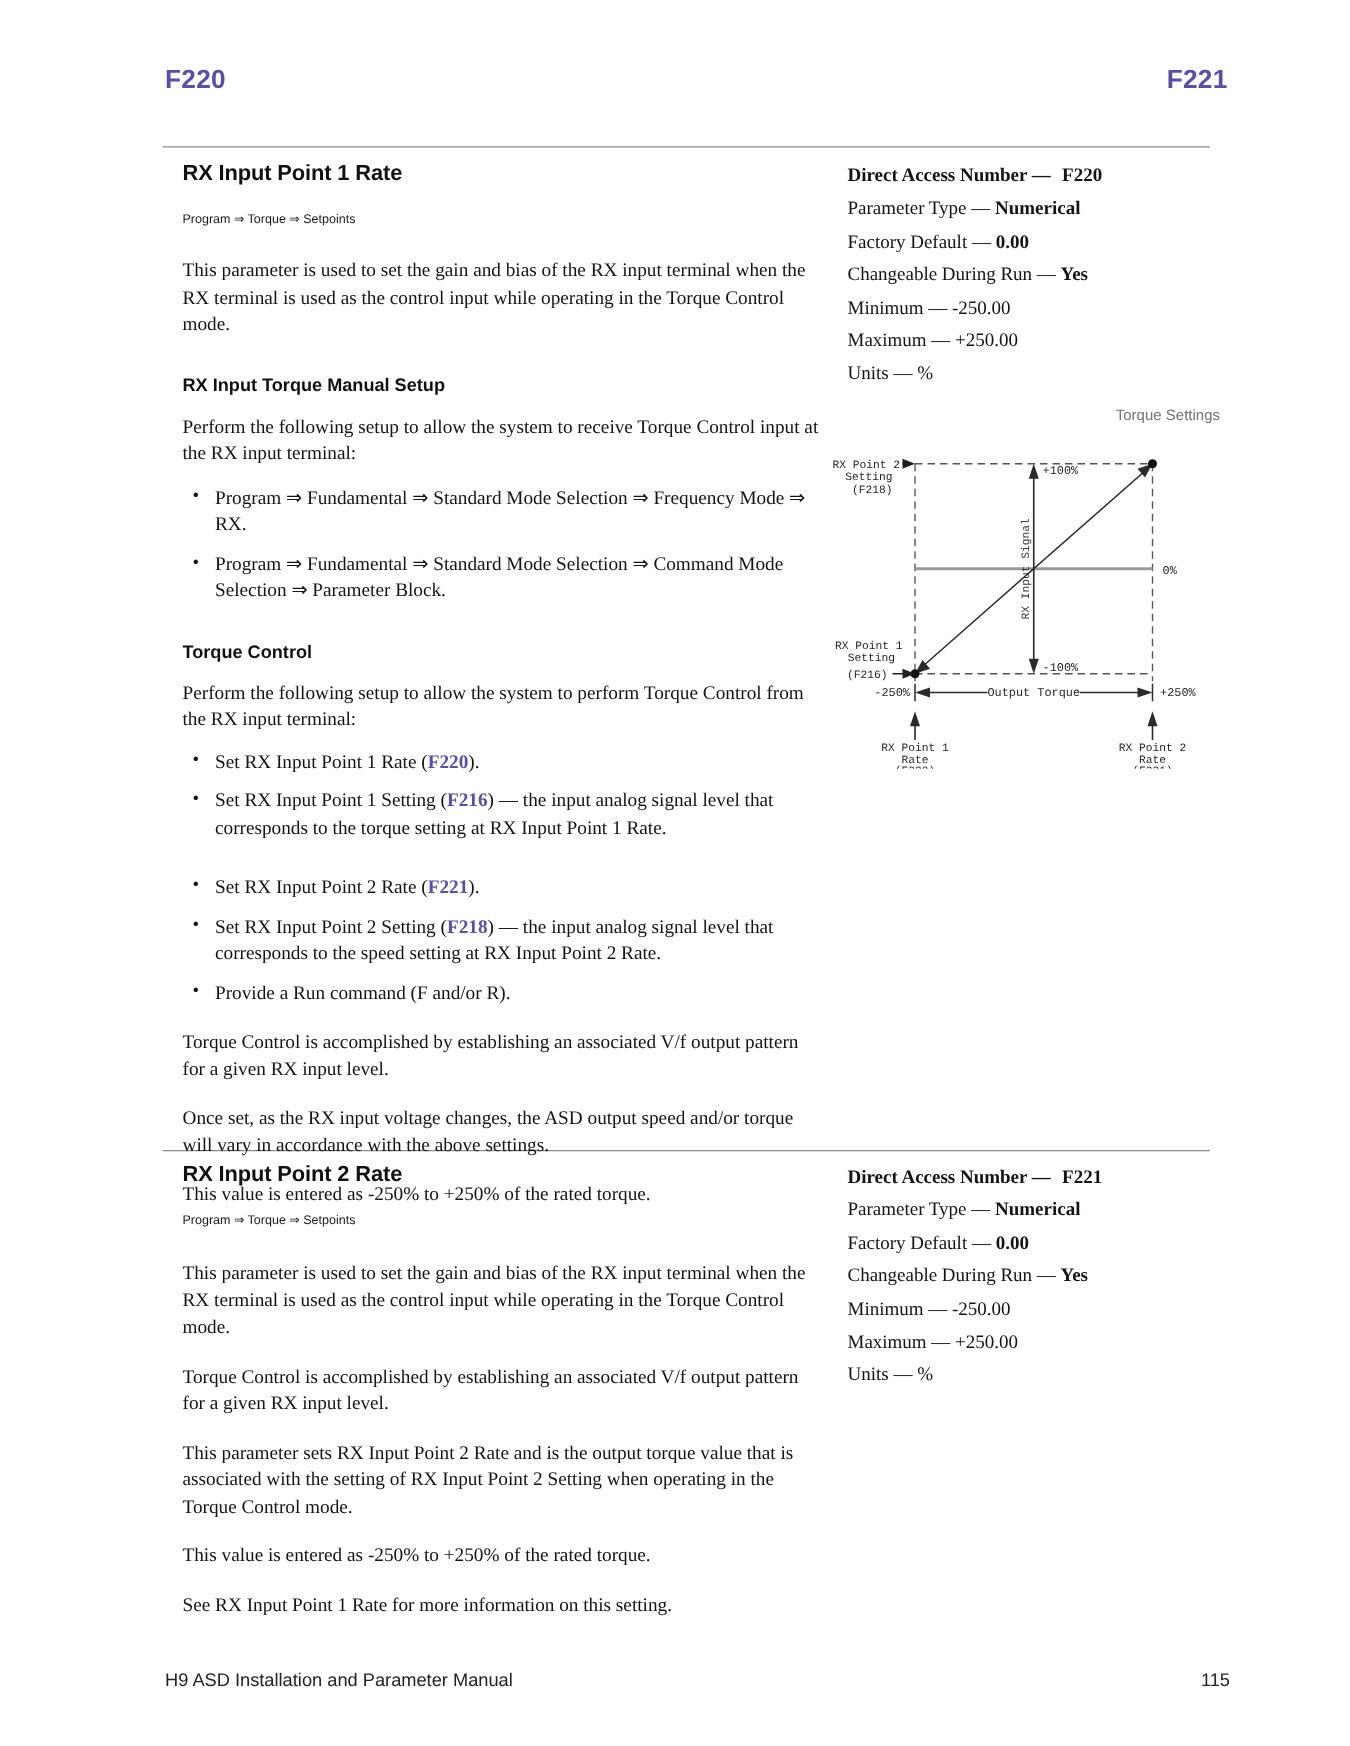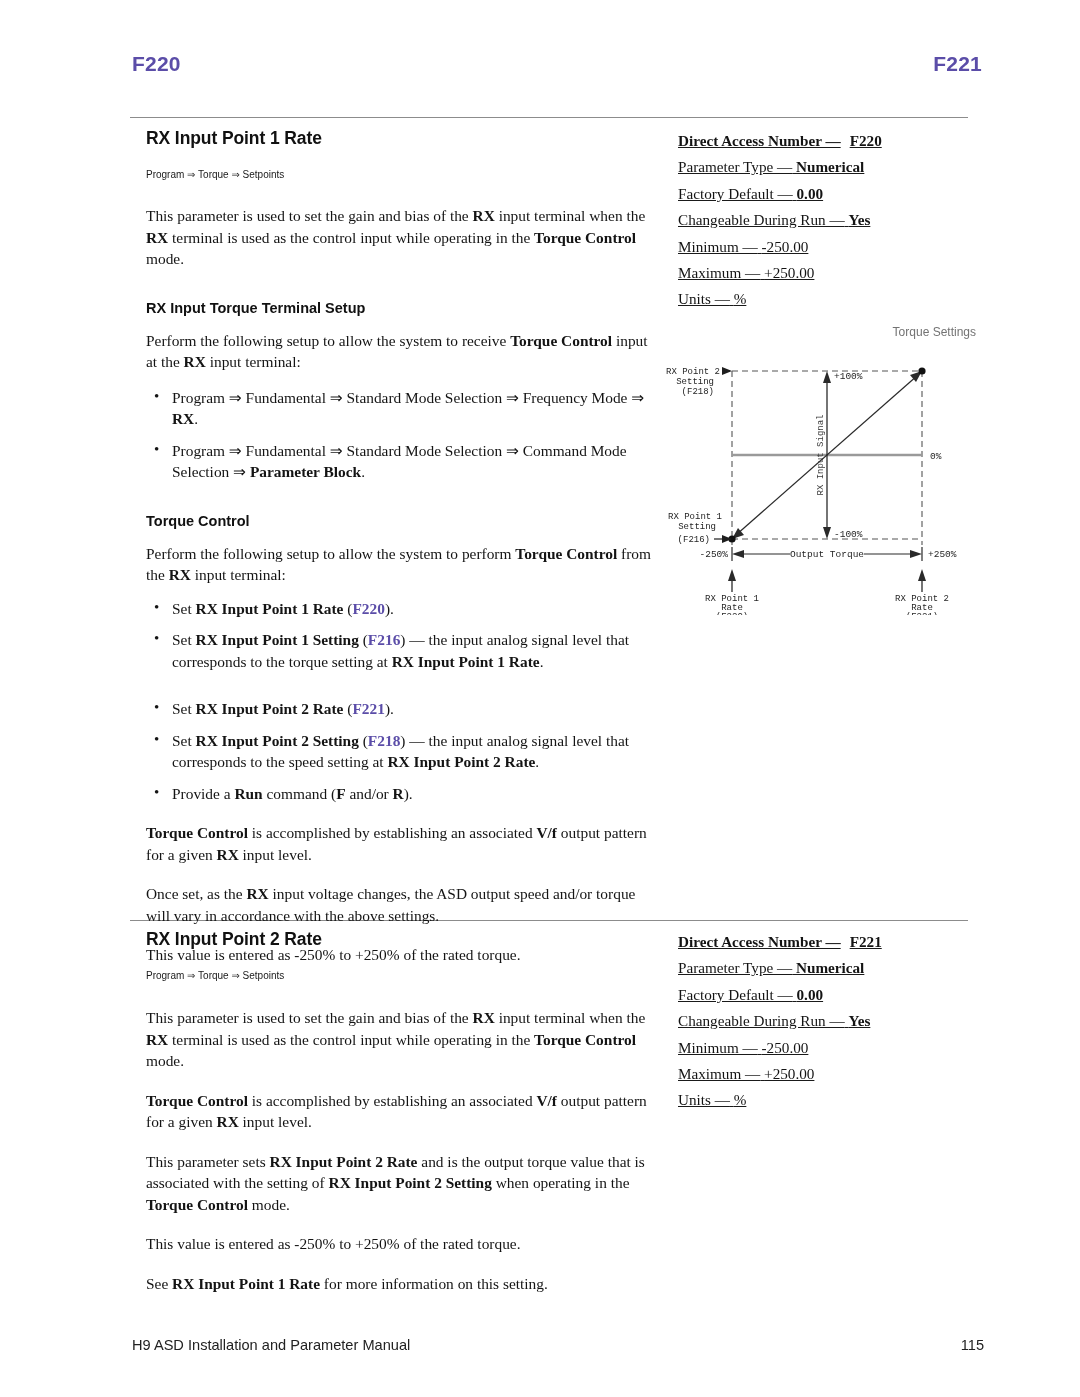--- a/index.html
+++ b/index.html
@@ -83,21 +83,21 @@
 
   
   p.body {
     font-family: "Liberation Serif", serif;
     font-size: 15.4px;
     line-height: 21.5px;
     margin: 0;
     text-align: left;
     color: #141414;
   }
-  b, strong { font-weight: bold; }
+  b, strong { font-weight: normal; }
   .ref { color: #5b4da8; font-weight: bold; }
 
   ul.bullets {
     list-style: none;
     margin: 0;
     padding: 0;
   }
   ul.bullets li {
     position: relative;
     padding-left: 26px;
@@ -108,21 +108,21 @@
   }
   ul.bullets li::before {
     content: "\2022";
     position: absolute;
     left: 8px;
     top: -1px;
     font-size: 15px;
   }
 
   
-  .paramlist { margin: 0; padding: 0; list-style: none; text-decoration: underline; }
+  .paramlist { margin: 0; padding: 0; list-style: none; }
   .paramlist li {
     font-family: "Liberation Serif", serif;
     font-size: 15.2px;
     line-height: 26.4px;
     color: #141414;
     white-space: nowrap;
   }
   .paramlist li.first { font-weight: bold; }
   .paramlist li .val { font-weight: bold; }
   .paramlist li .valplain { font-weight: normal; }
@@ -184,21 +184,21 @@
   <div class="rule r1"></div>
   <div class="rule r2"></div>
 
   <div class="colL" style="top:128px;">
     <h2 class="sect">RX Input Point 1 Rate</h2>
 
     <div class="navpath" style="margin-top:20px;">Program ⇒ Torque ⇒ Setpoints</div>
 
     <p class="body" style="margin-top:25px;">This parameter is used to set the gain and bias of the <b>RX</b> input terminal when the <b>RX</b> terminal is used as the control input while operating in the <b>Torque Control</b> mode.</p>
 
-    <h3 class="sub" style="margin-top:30px;">RX Input Torque Terminal Setup</h3>
+    <h3 class="sub" style="margin-top:30px;">RX Input Torque Manual Setup</h3>
 
     <p class="body" style="margin-top:14px;">Perform the following setup to allow the system to receive <b>Torque Control</b> input at the <b>RX</b> input terminal:</p>
 
     <ul class="bullets" style="margin-top:14px;">
         <li>Program ⇒ Fundamental ⇒ Standard Mode Selection ⇒ Frequency Mode ⇒ <b>RX</b>.</li>
         <li style="margin-top: 10px;">Program ⇒ Fundamental ⇒ Standard Mode Selection ⇒ Command Mode Selection ⇒ <b>Parameter Block</b>.</li>
       </ul>
 
     <h3 class="sub" style="margin-top:30px;">Torque Control</h3>
 

